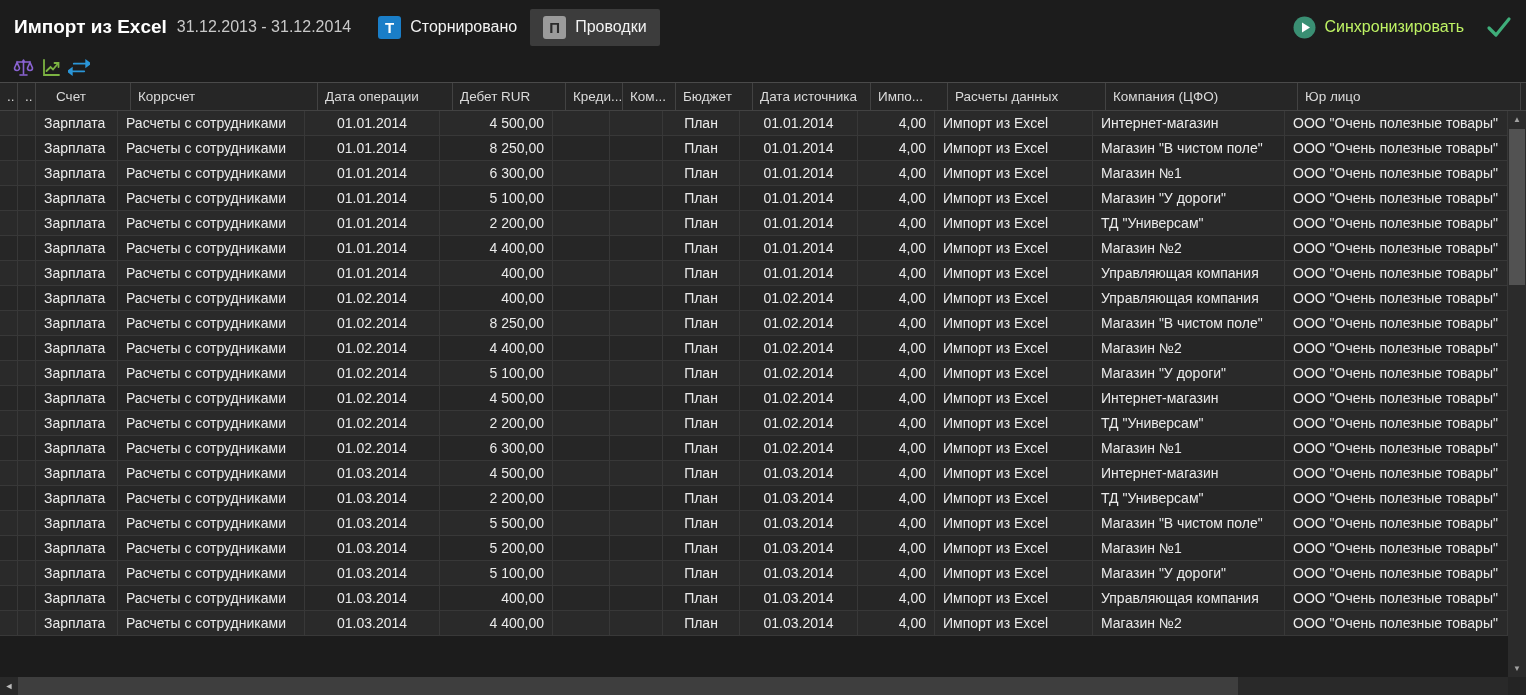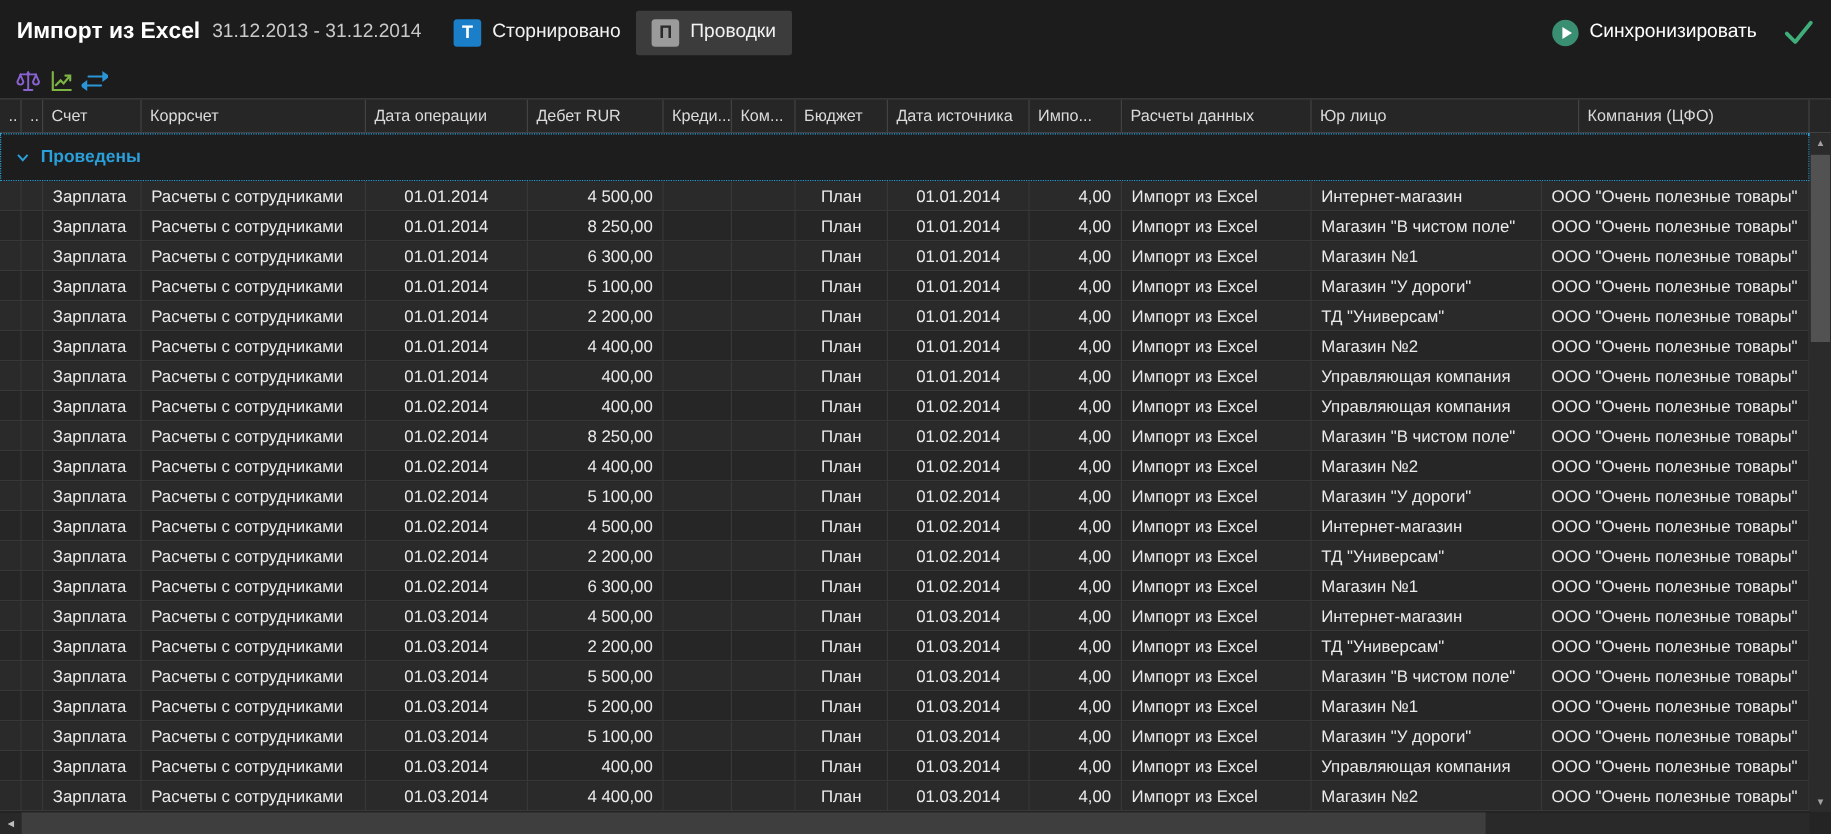--- a/index.html
+++ b/index.html
@@ -17,21 +17,21 @@
   .daterange { font-size:16px; color:#c9c9c9; margin-left:10px; white-space:nowrap; }
   .tbtn { display:flex; align-items:center; gap:9px; font-size:16px; color:#f2f2f2;
           padding:7px 13px; border-radius:2px; cursor:default; white-space:nowrap; }
   .tbtn.first { margin-left:14px; }
   .tbtn.selected { background:#3c3c3c; }
   .icon-square { width:23px; height:23px; border-radius:3px; display:flex; align-items:center;
                  justify-content:center; font-size:15px; font-weight:bold; }
   .icon-square.blue { background:#1a7ec8; color:#ffffff; }
   .icon-square.grey { background:#9b9b9b; color:#2a2a2a; }
   .spacer { flex:1; }
-  .sync { display:flex; align-items:center; gap:9px; font-size:16px; color:#ffffff; margin-right:22px; white-space:nowrap; }
+  .sync { display:flex; align-items:center; gap:9px; font-size:16px; color:#bef264; margin-right:22px; white-space:nowrap; }
   .topbar-row2 { display:flex; align-items:center; gap:7px; padding:8px 0 0 8px;
                  font-size:12.5px; color:#e3e3e3; }
   .status-icons { display:flex; align-items:center; gap:6px; margin-left:4px; }
   .sicon { width:22px; height:22px; display:flex; align-items:center; justify-content:center; }
 
   
   .grid { position:absolute; top:82px; left:0; width:1526px; height:595px; border-top:1px solid #4a4a4a; }
   .ghead { display:flex; height:28px; background:#262626; border-bottom:1px solid #424242; width:1526px; }
   .hcell { border-right:1px solid #424242; padding:6px 7px 0 7px; font-size:13.5px; color:#dadada;
            white-space:nowrap; overflow:hidden; flex:0 0 auto; }
@@ -133,43 +133,35 @@
         </svg>
       </span>
     </div>
   </div>
 </div>
 
 <div class="grid">
   <div class="ghead">
       <div class="hcell" style="width: 18px;">..</div>
       <div class="hcell" style="width: 18px;">..</div>
-      <div class="hcell" style="width: 82px;">Счет</div>
+      <div class="hcell" style="width: 82px; margin-left: 13px;">Счет</div>
       <div class="hcell" style="width: 187px;">Коррсчет</div>
       <div class="hcell" style="width: 135px;">Дата операции</div>
       <div class="hcell" style="width: 113px;">Дебет RUR</div>
       <div class="hcell" style="width: 57px;">Креди...</div>
       <div class="hcell" style="width: 53px;">Ком...</div>
       <div class="hcell" style="width: 77px;">Бюджет</div>
       <div class="hcell" style="width: 118px;">Дата источника</div>
       <div class="hcell" style="width: 77px;">Импо...</div>
       <div class="hcell" style="width: 158px;">Расчеты данных</div>
+      <div class="hcell" style="width: 192px;">Компания (ЦФО)</div>
       <div class="hcell" style="width: 223px;">Юр лицо</div>
-      <div class="hcell" style="width: 192px;">Компания (ЦФО)</div>
     </div>
 
   <div class="gbody">
-    <div class="group-row">
-      <span style="display:flex;">
-        <svg width="10" height="7" viewBox="0 0 10 7">
-          <polyline points="1,1 5,5.5 9,1" fill="none" stroke="#2b9fd9" stroke-width="1.6"></polyline>
-        </svg>
-      </span>
-      <span class="group-label">Проведены</span>
-    </div>
 
   <div class="trow odd">
         <div class="tcell align-left" style="width: 18px;"></div>
         <div class="tcell align-left" style="width: 18px;"></div>
         <div class="tcell align-left" style="width: 82px;">Зарплата</div>
         <div class="tcell align-left" style="width: 187px;">Расчеты с сотрудниками</div>
         <div class="tcell align-center" style="width: 135px;">01.01.2014</div>
         <div class="tcell align-right" style="width: 113px;">4 500,00</div>
         <div class="tcell align-left" style="width: 57px;"></div>
         <div class="tcell align-left" style="width: 53px;"></div>

